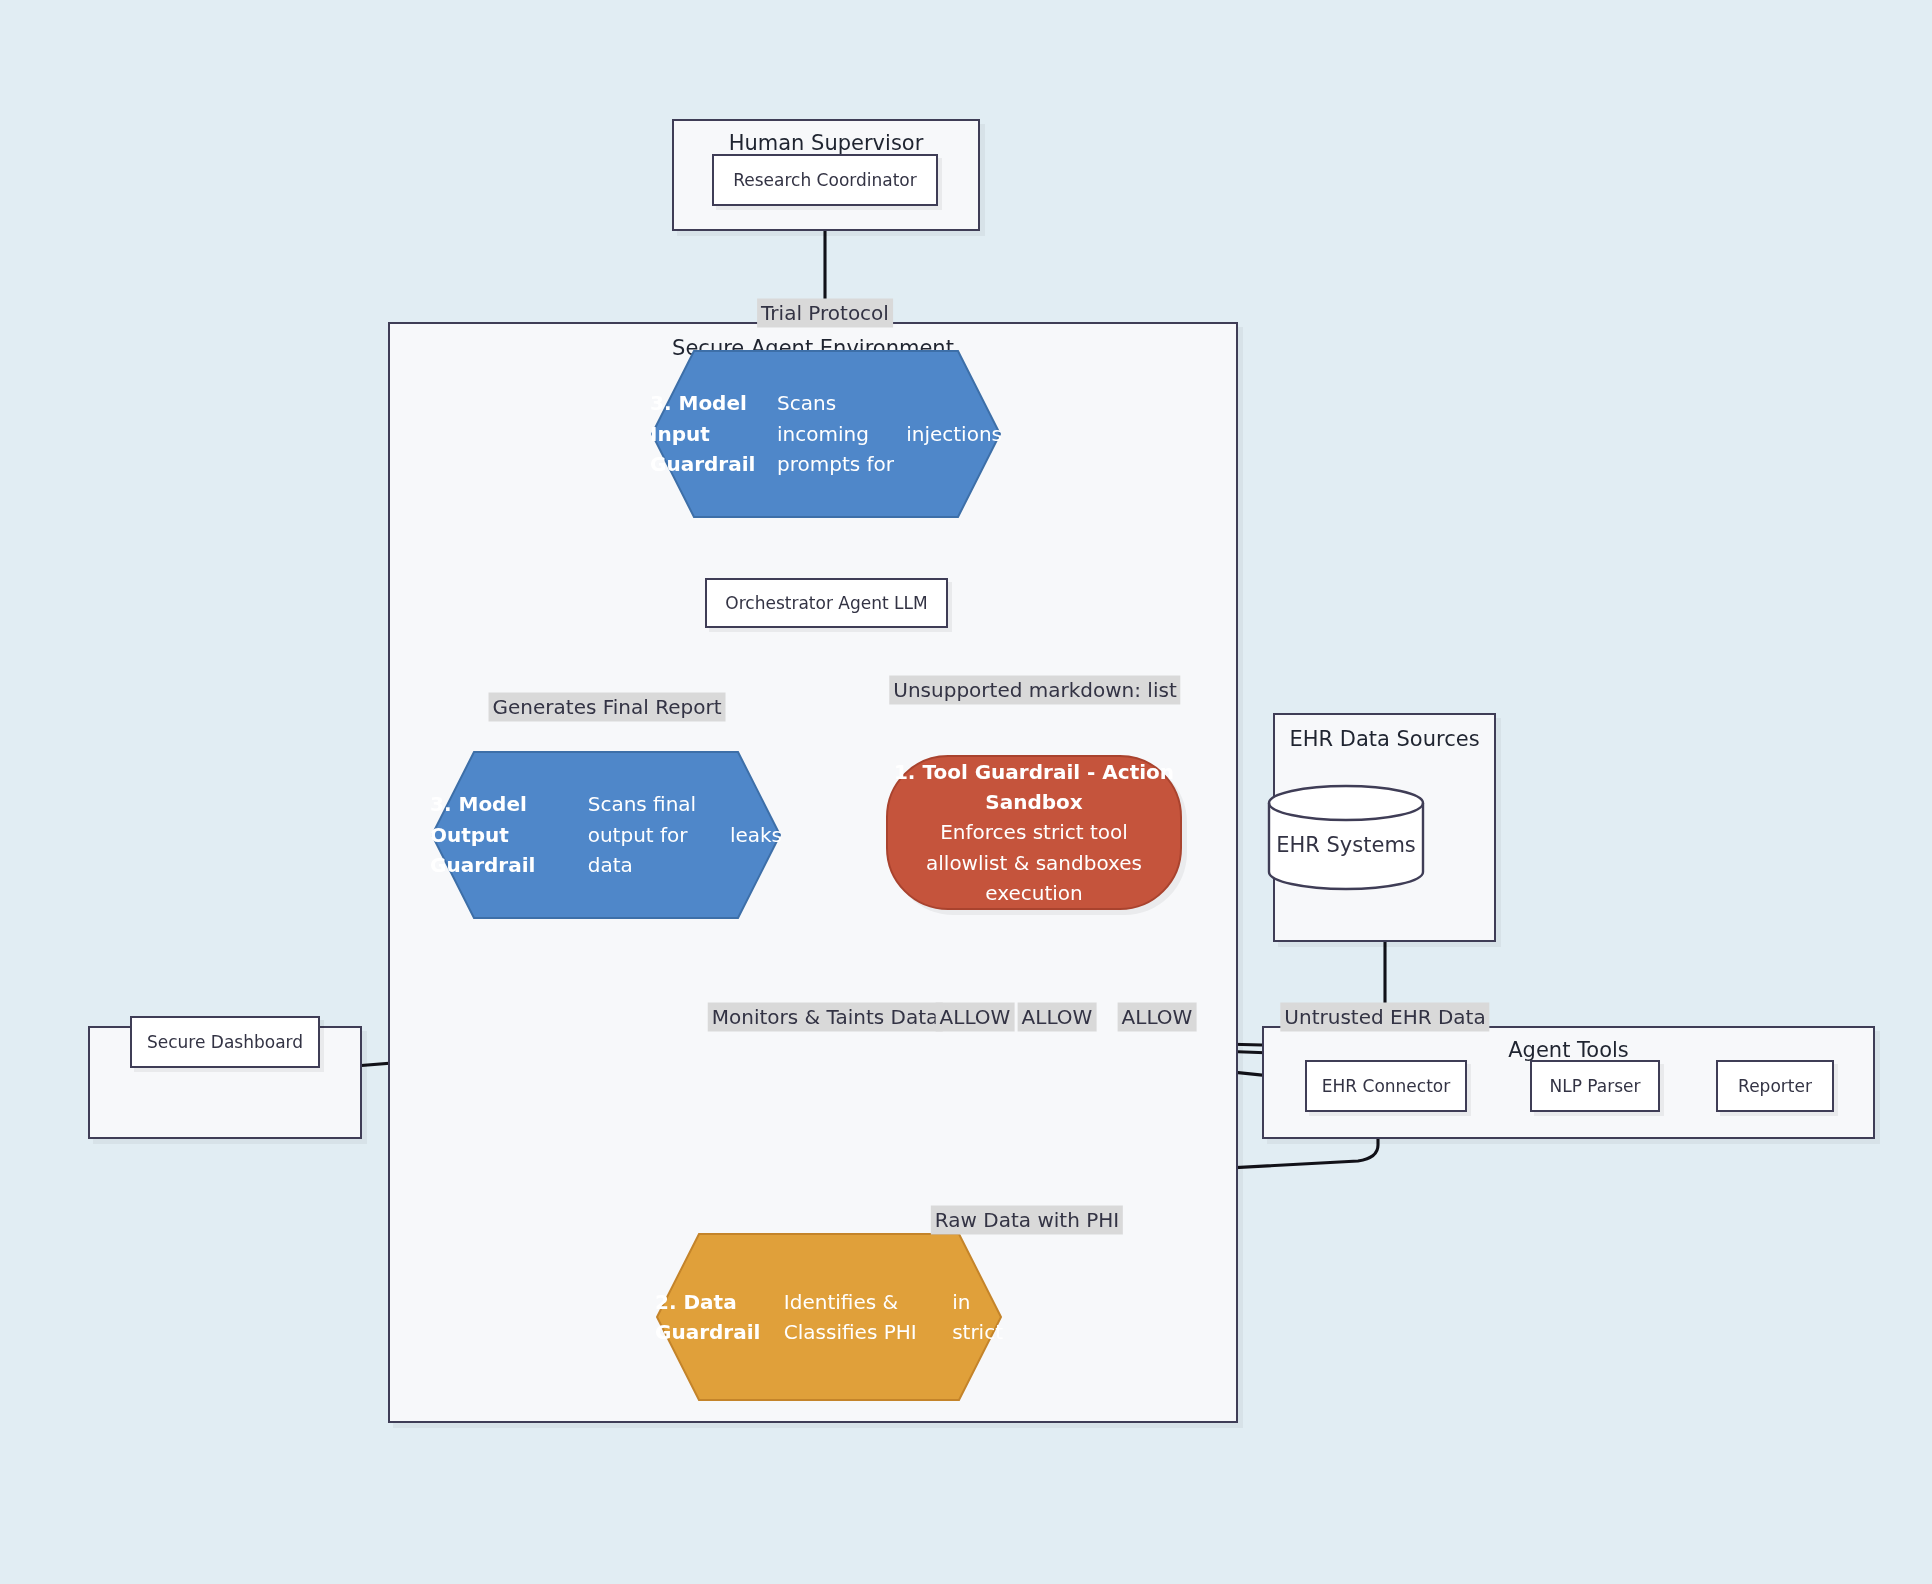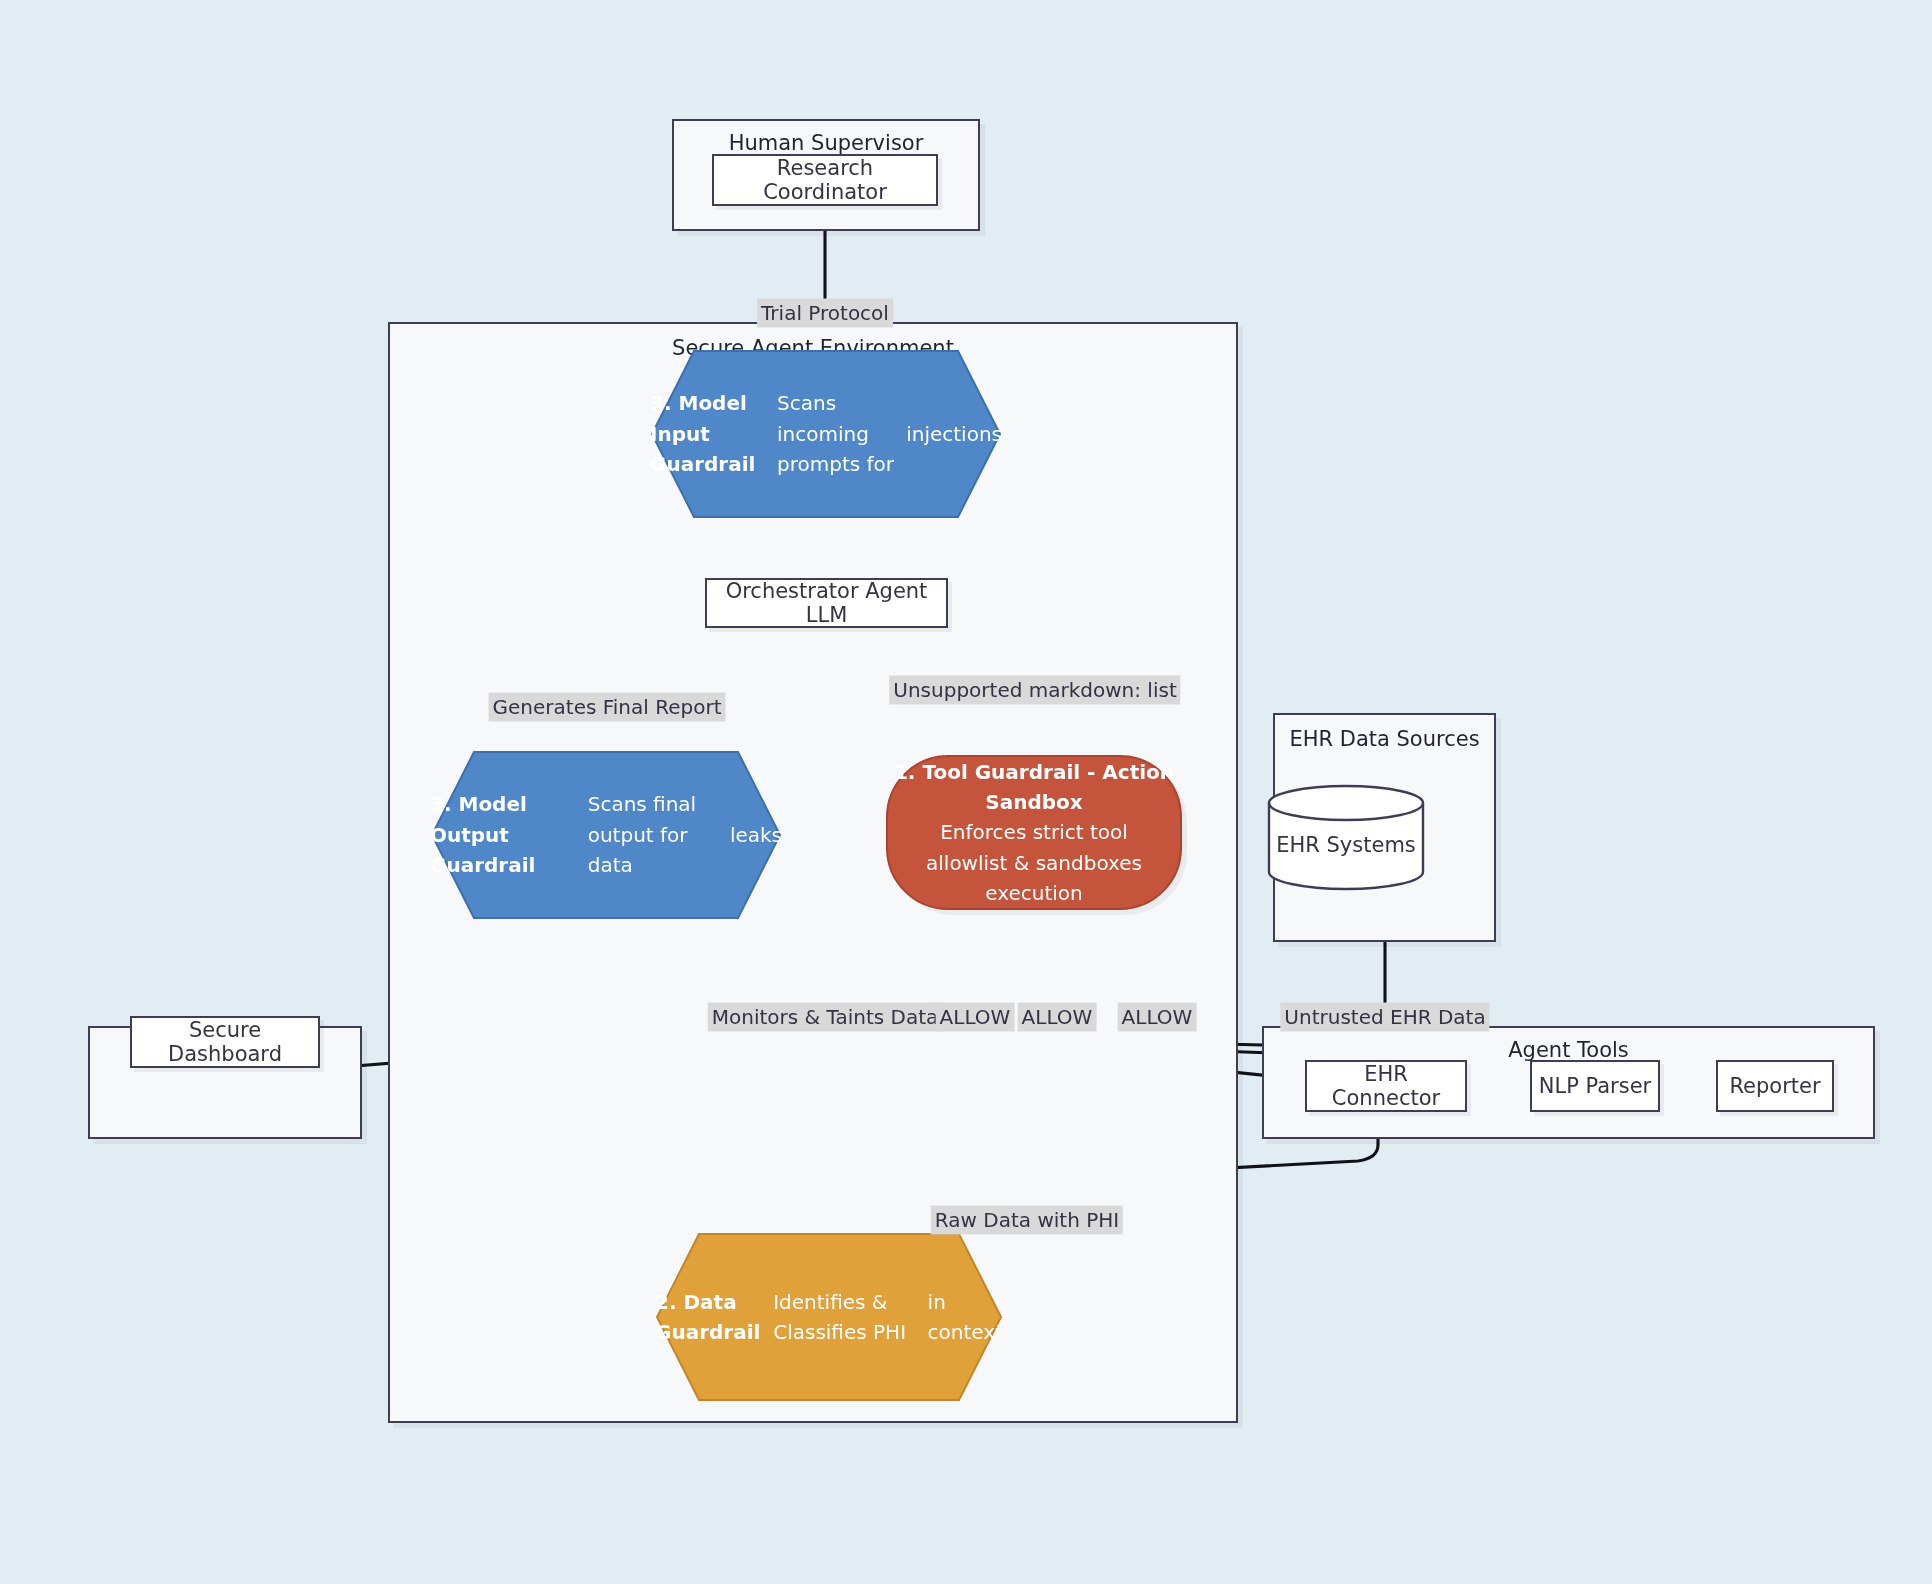--- a/index.html
+++ b/index.html
@@ -49,21 +49,21 @@
     display: flex;
     align-items: center;
     justify-content: center;
     text-align: center;
   }
   
   .rect {
     background: #ffffff;
     border: 2.4px solid #3f3d56;
     color: #333344;
-    font-size: 21px;
+    font-size: 17px;
     box-shadow: 4px 4px 0 rgba(0,0,0,0.055);
   }
   
   .cluster {
     position: absolute;
     box-sizing: border-box;
     background: #f7f8fa;
     border: 2.4px solid #3f3d56;
     box-shadow: 5px 5px 0 rgba(0,0,0,0.045);
   }
@@ -257,21 +257,21 @@
     <span>execution</span>
   </div>
 
   <div class="hexwrap" style="left:655px; top:1232px; width:348px; height:170px;">
     <svg width="348" height="170" viewBox="0 0 348 170">
       <path d="M 44,2 L 304,2 L 346,85 L 304,168 L 44,168 L 2,85 Z" fill="#e0a03a" stroke="#c4842a" stroke-width="2"></path>
     </svg>
     <div class="hexlabel">
       <span class="ttl">2. Data Guardrail</span>
       <span class="sub">Identifies &amp; Classifies PHI</span>
-      <span class="sub">in context</span>
+      <span class="sub">in strict</span>
     </div>
   </div>
 
   <div class="edgelabel" style="left:825px; top:281px;">
     <span>Trial Protocol</span>
   </div>
   <div class="edgelabel" style="left:607px; top:675px;">
     <span>Generates Final Report</span>
   </div>
   <div class="edgelabel" style="left:1035px; top:658px;">

